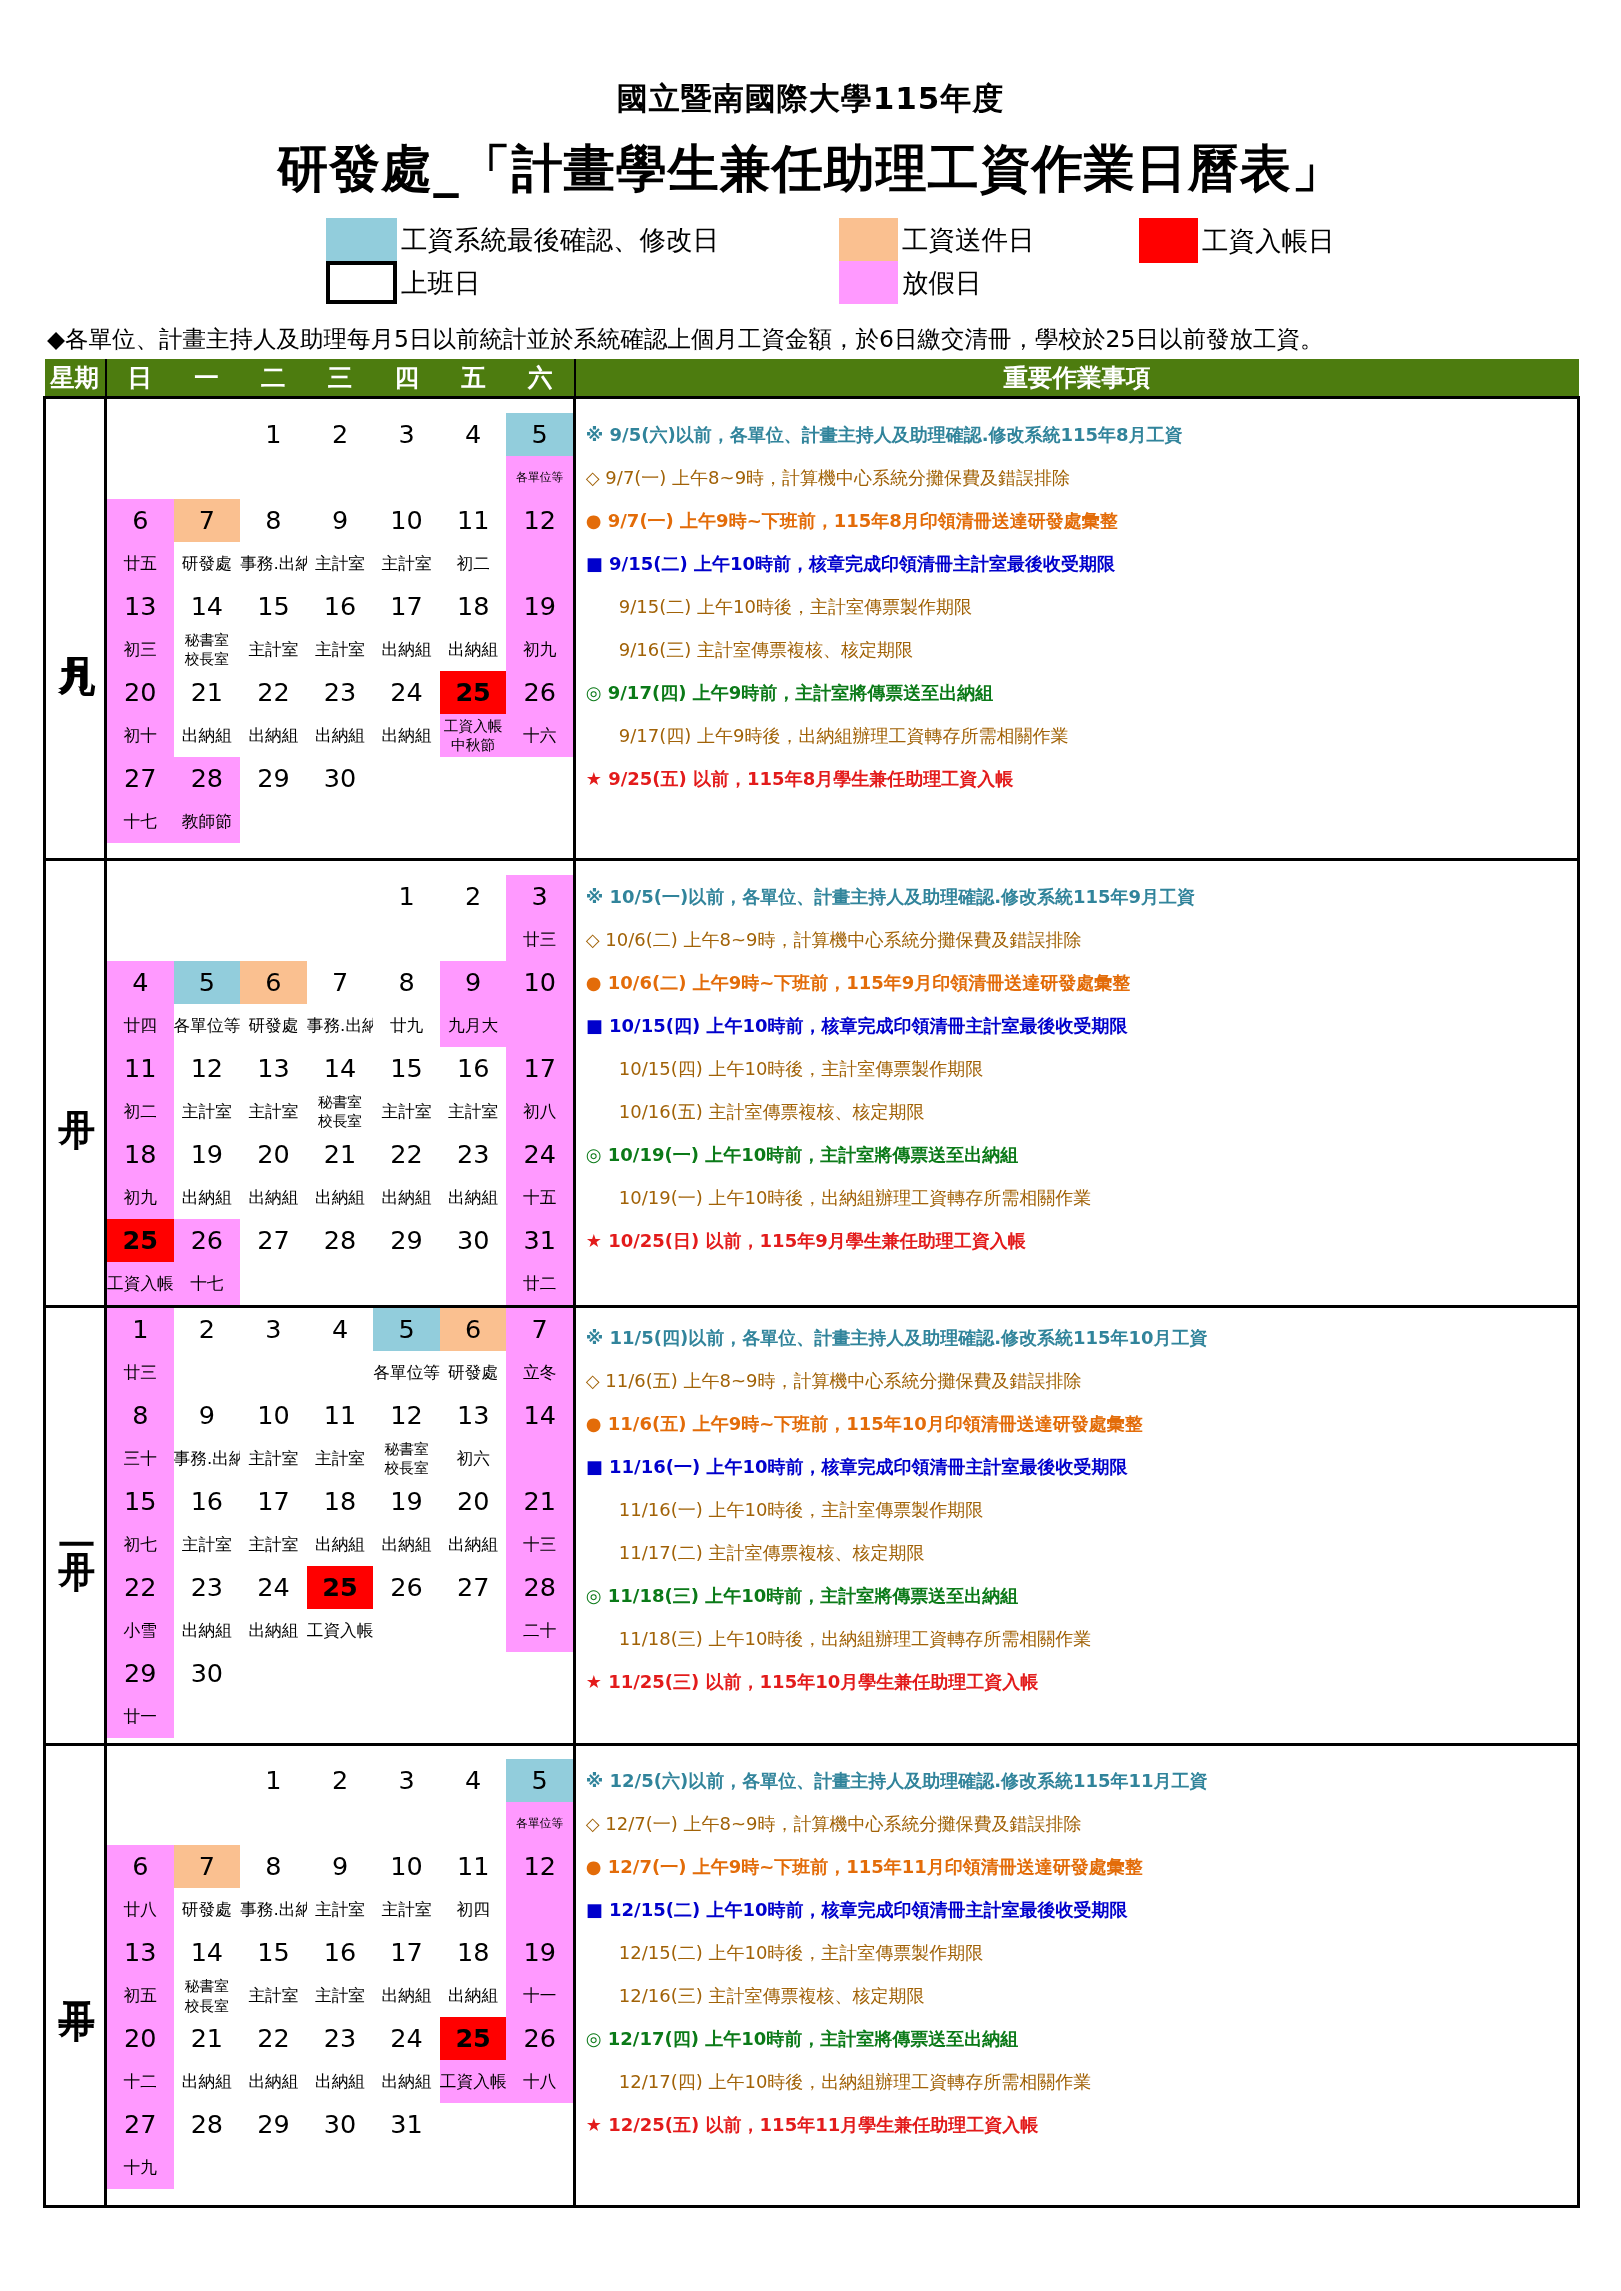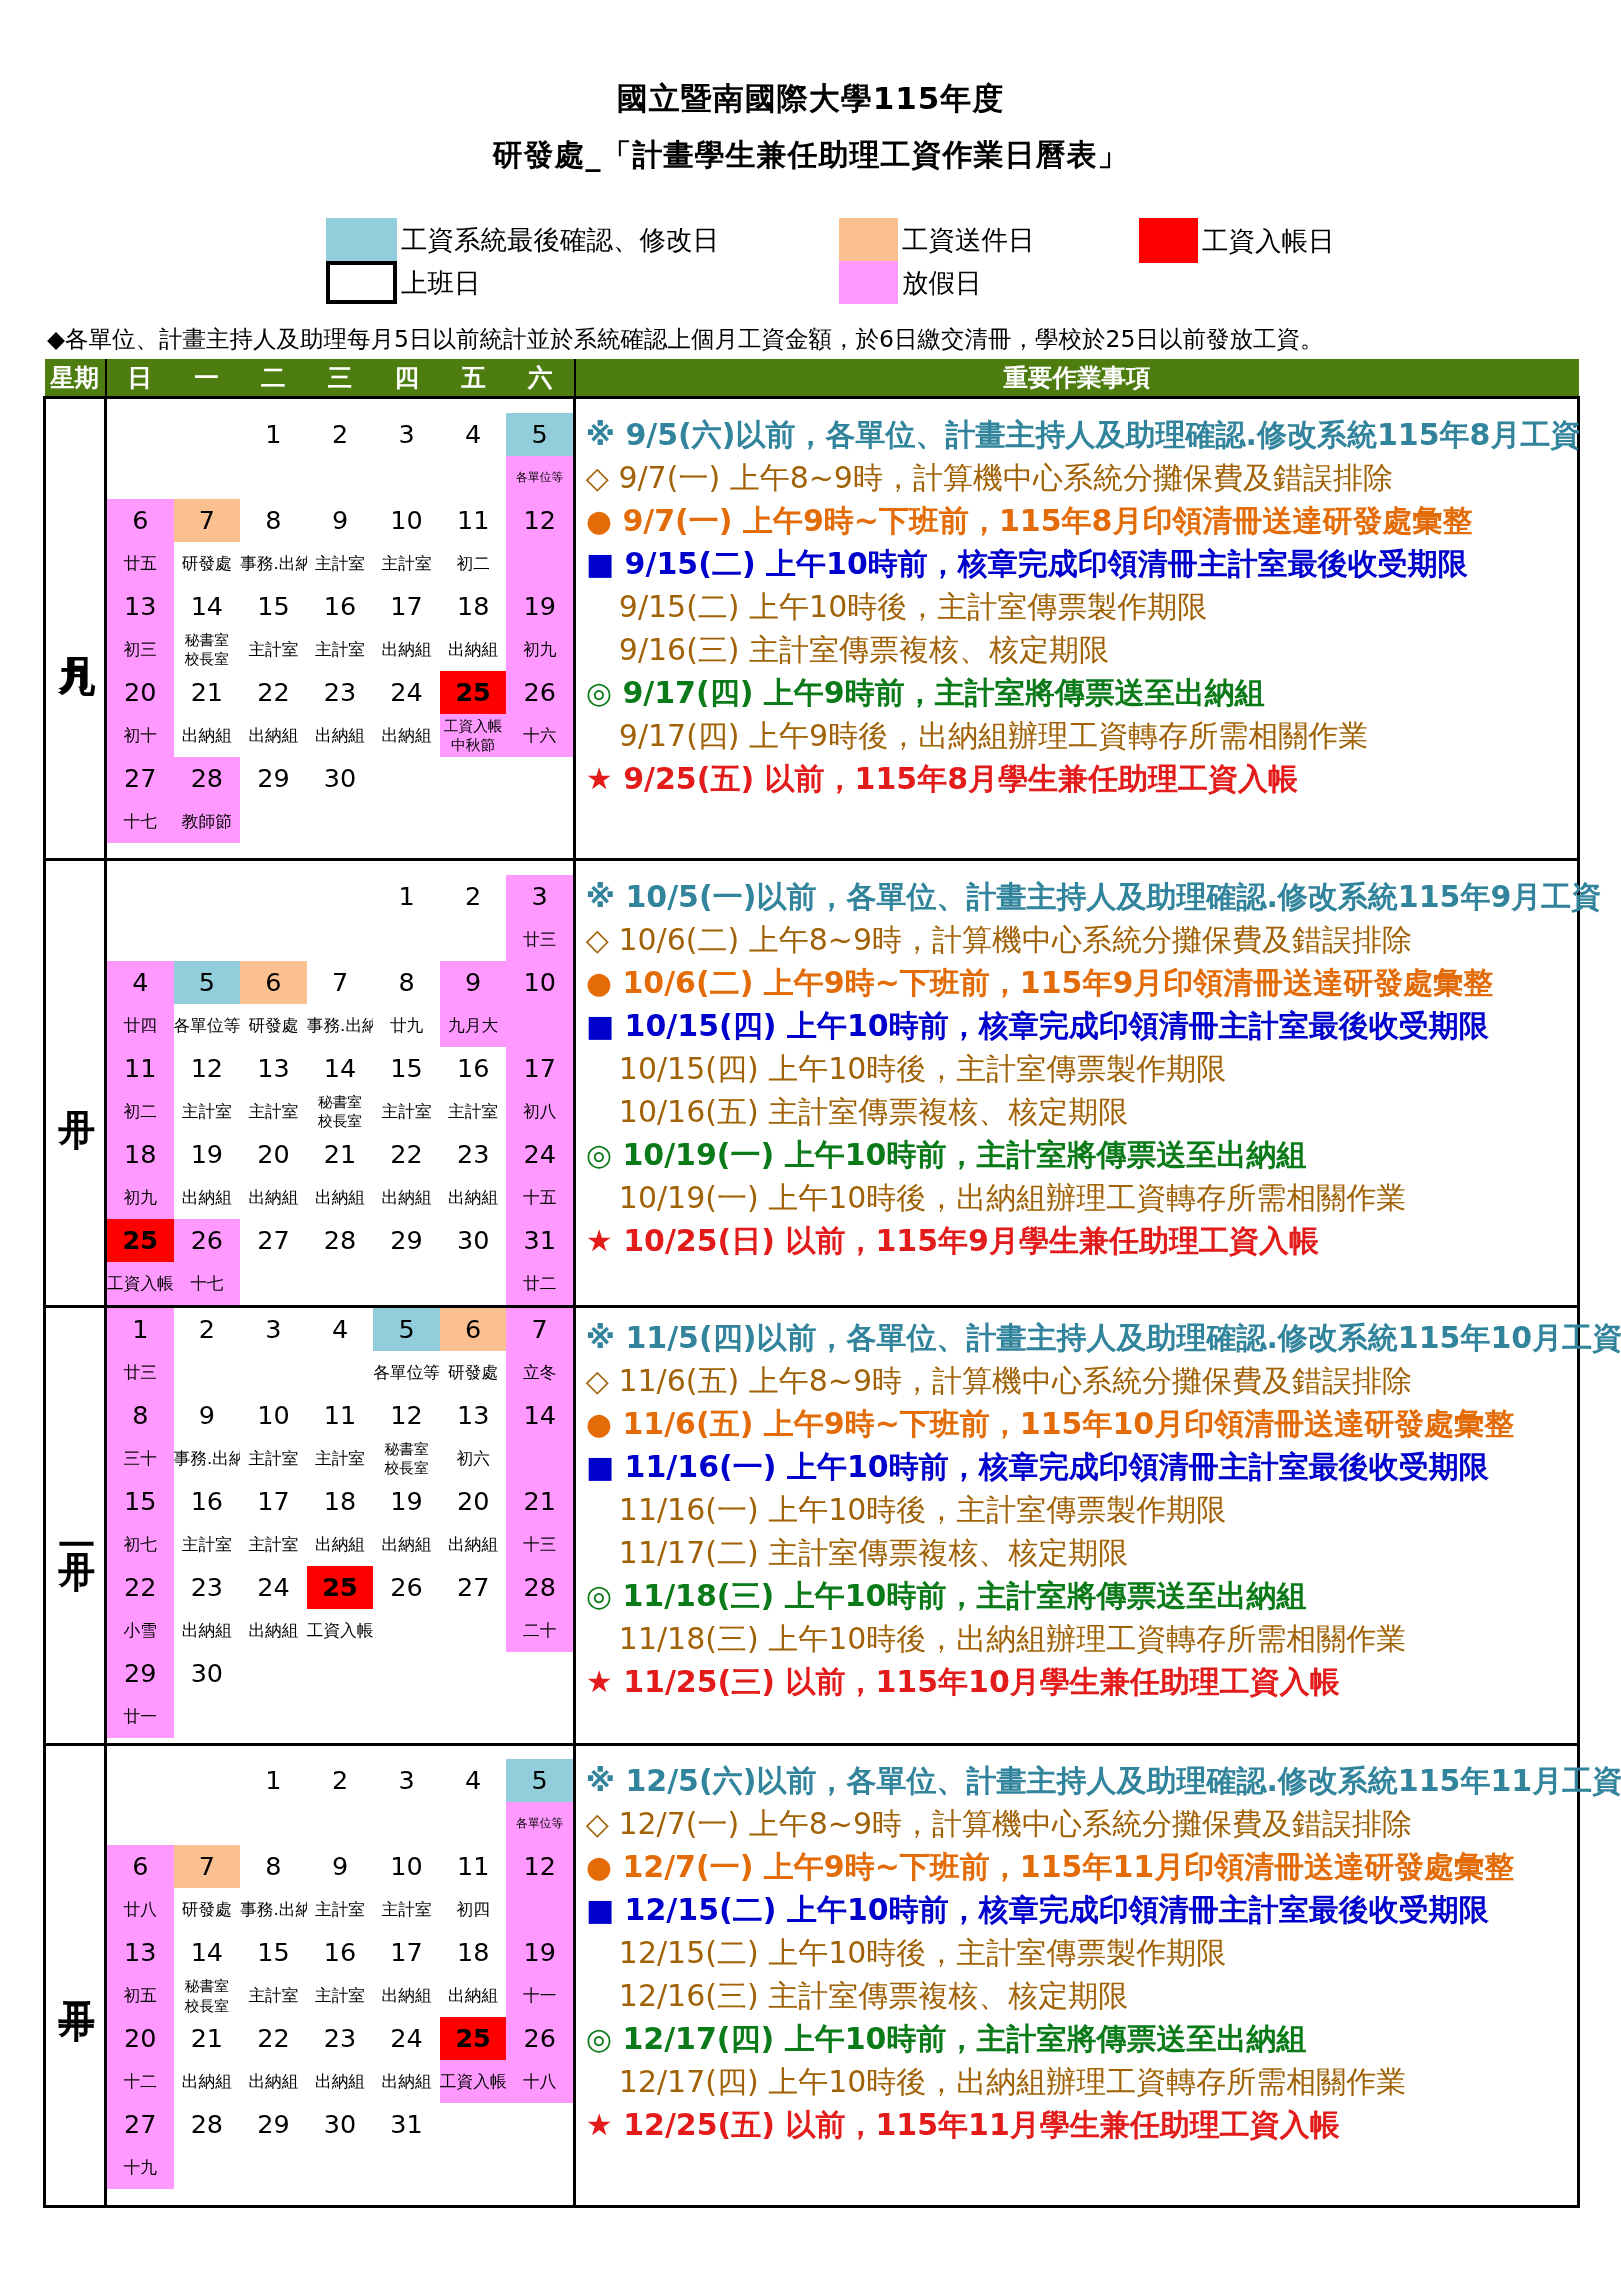--- a/index.html
+++ b/index.html
@@ -1,20 +1,20 @@
 <!DOCTYPE html>
 <html><head>
 <meta charset="utf-8">
 <style>
   html, body { margin:0; padding:0; background:#fff; }
   body { width:1621px; height:2292px; position:relative; overflow:hidden;
          font-family:"DejaVu Sans","Liberation Sans",sans-serif; color:#000; }
   .title { position:absolute; left:0; width:1621px; text-align:center; font-weight:bold; letter-spacing:1px; }
   .t1 { top:78px; font-size:31px; }
-  .t2 { top:135px; font-size:30px; }
+  .t2 { top:135px; font-size:51px; }
   .legend-item { position:absolute; display:flex; align-items:center;padding-left:22px; }
   .swatch { width:71px; height:43px; box-sizing:border-box; }
   .legend-label { font-size:26.5px; margin-left:3.9px; }
   .note { position:absolute; left:47px; top:323px; font-size:23.5px; font-weight:normal; }
   table.cal { position:absolute; left:43px; top:359px; width:1537px; border-collapse:collapse; table-layout:fixed; }
   table.cal th { background:#4d7c0f; color:#fff; font-weight:bold; font-size:24.5px; height:37px; padding:0; }
   .hdr-days { display:flex; height:37px; align-items:center; }
   .hdr-days span { flex:1; text-align:center; }
   .month-cell { border:3.9px solid #000; width:55px; text-align:center; vertical-align:middle; font-size:37px; font-weight:bold; line-height:86px; }
   .grid-cell { border:3.9px solid #000; padding:0; vertical-align:top; }
@@ -22,21 +22,21 @@
   .grid { display:grid; grid-template-columns:repeat(7, 1fr); width:100%; }
   .day { height:43px; text-align:center; font-size:25.5px; line-height:43px; }
   .sub { height:43px; text-align:center; font-size:16.7px; line-height:43px; white-space:nowrap; overflow:hidden; }
   .sub.two { line-height:19.6px; padding-top:2px; box-sizing:border-box; font-size:14.7px; }
   .sub.small { font-size:11.8px; }
   .blue { background:#92cddc; }
   .orange { background:#fac090; }
   .red { background:#ff0000; font-weight:bold; }
   .pink { background:#ff99ff; }
   .events { padding:13.7px 7.8px 0 9.8px; }
-  .ev { font-size:30px; line-height:43px; white-space:nowrap; }
+  .ev { font-size:18px; line-height:43px; white-space:nowrap; }
   .ev.teal { color:#31849b; font-weight:bold; }
   .ev.plain { color:#a16207; }
   .ev.orangeT { color:#e36c09; font-weight:bold; }
   .ev.blueT { color:#0000cc; font-weight:bold; }
   .ev.greenT { color:#0b7a18; font-weight:bold; }
   .ev.redT { color:#e31b1b; font-weight:bold; }
   .ev.indent { padding-left:33px; }
 </style>
 </head>
 <body>

